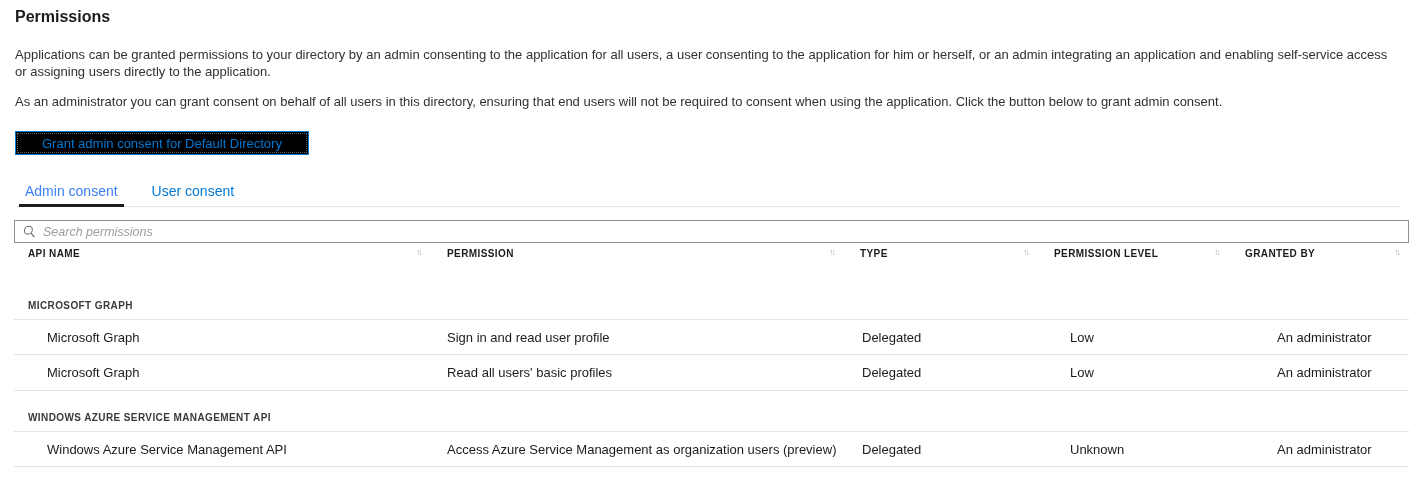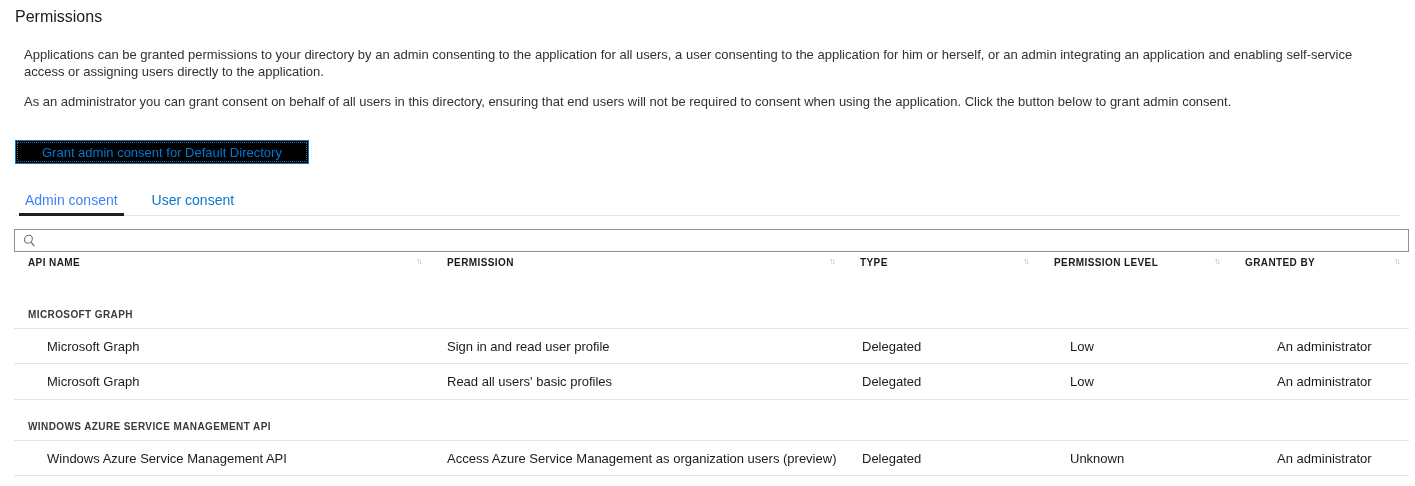--- a/index.html
+++ b/index.html
@@ -9,25 +9,25 @@
     background: #ffffff;
     font-family: "Liberation Sans", "DejaVu Sans", sans-serif;
     color: var(--text, #292827);
     overflow: hidden;
   }
   .top-section { padding: 8px 15px 0 15px; }
 
   h1.page-title {
     margin: 0 0 0 0;
     font-size: 16px;
-    font-weight: normal;
+    font-weight: bold;
     color: #1b1b1b;
   }
   p.desc {
-    margin: 9px;
+    margin: 0;
     font-size: 13px;
     line-height: 17px;
     color: #323130;
     max-width: 1385px;
   }
   p.desc-1 { margin-top: 20px; }
   p.desc-2 { margin-top: 13px; }
 
   .consent-btn {
     margin-top: 21px;
@@ -171,20 +171,21 @@
 
 <div class="table-section">
 
   <div class="searchbox">
     <span style="display:flex;">
       <svg width="13" height="13" viewBox="0 0 13 13">
         <circle cx="5.2" cy="5.2" r="3.9" fill="none" stroke="#6e6e6e" stroke-width="1.1"></circle>
         <line x1="8.2" y1="8.2" x2="12" y2="12" stroke="#6e6e6e" stroke-width="1.1"></line>
       </svg>
     </span>
+    <input type="text" placeholder="Search permissions" style="">
   </div>
 
   <div class="grid-row header-row">
     <div class="header-cell">
       <span class="header-label">API NAME</span>
       <span class="sort-icon">↑↓</span>
     </div>
     <div class="header-cell">
       <span class="header-label">PERMISSION</span>
       <span class="sort-icon">↑↓</span>

